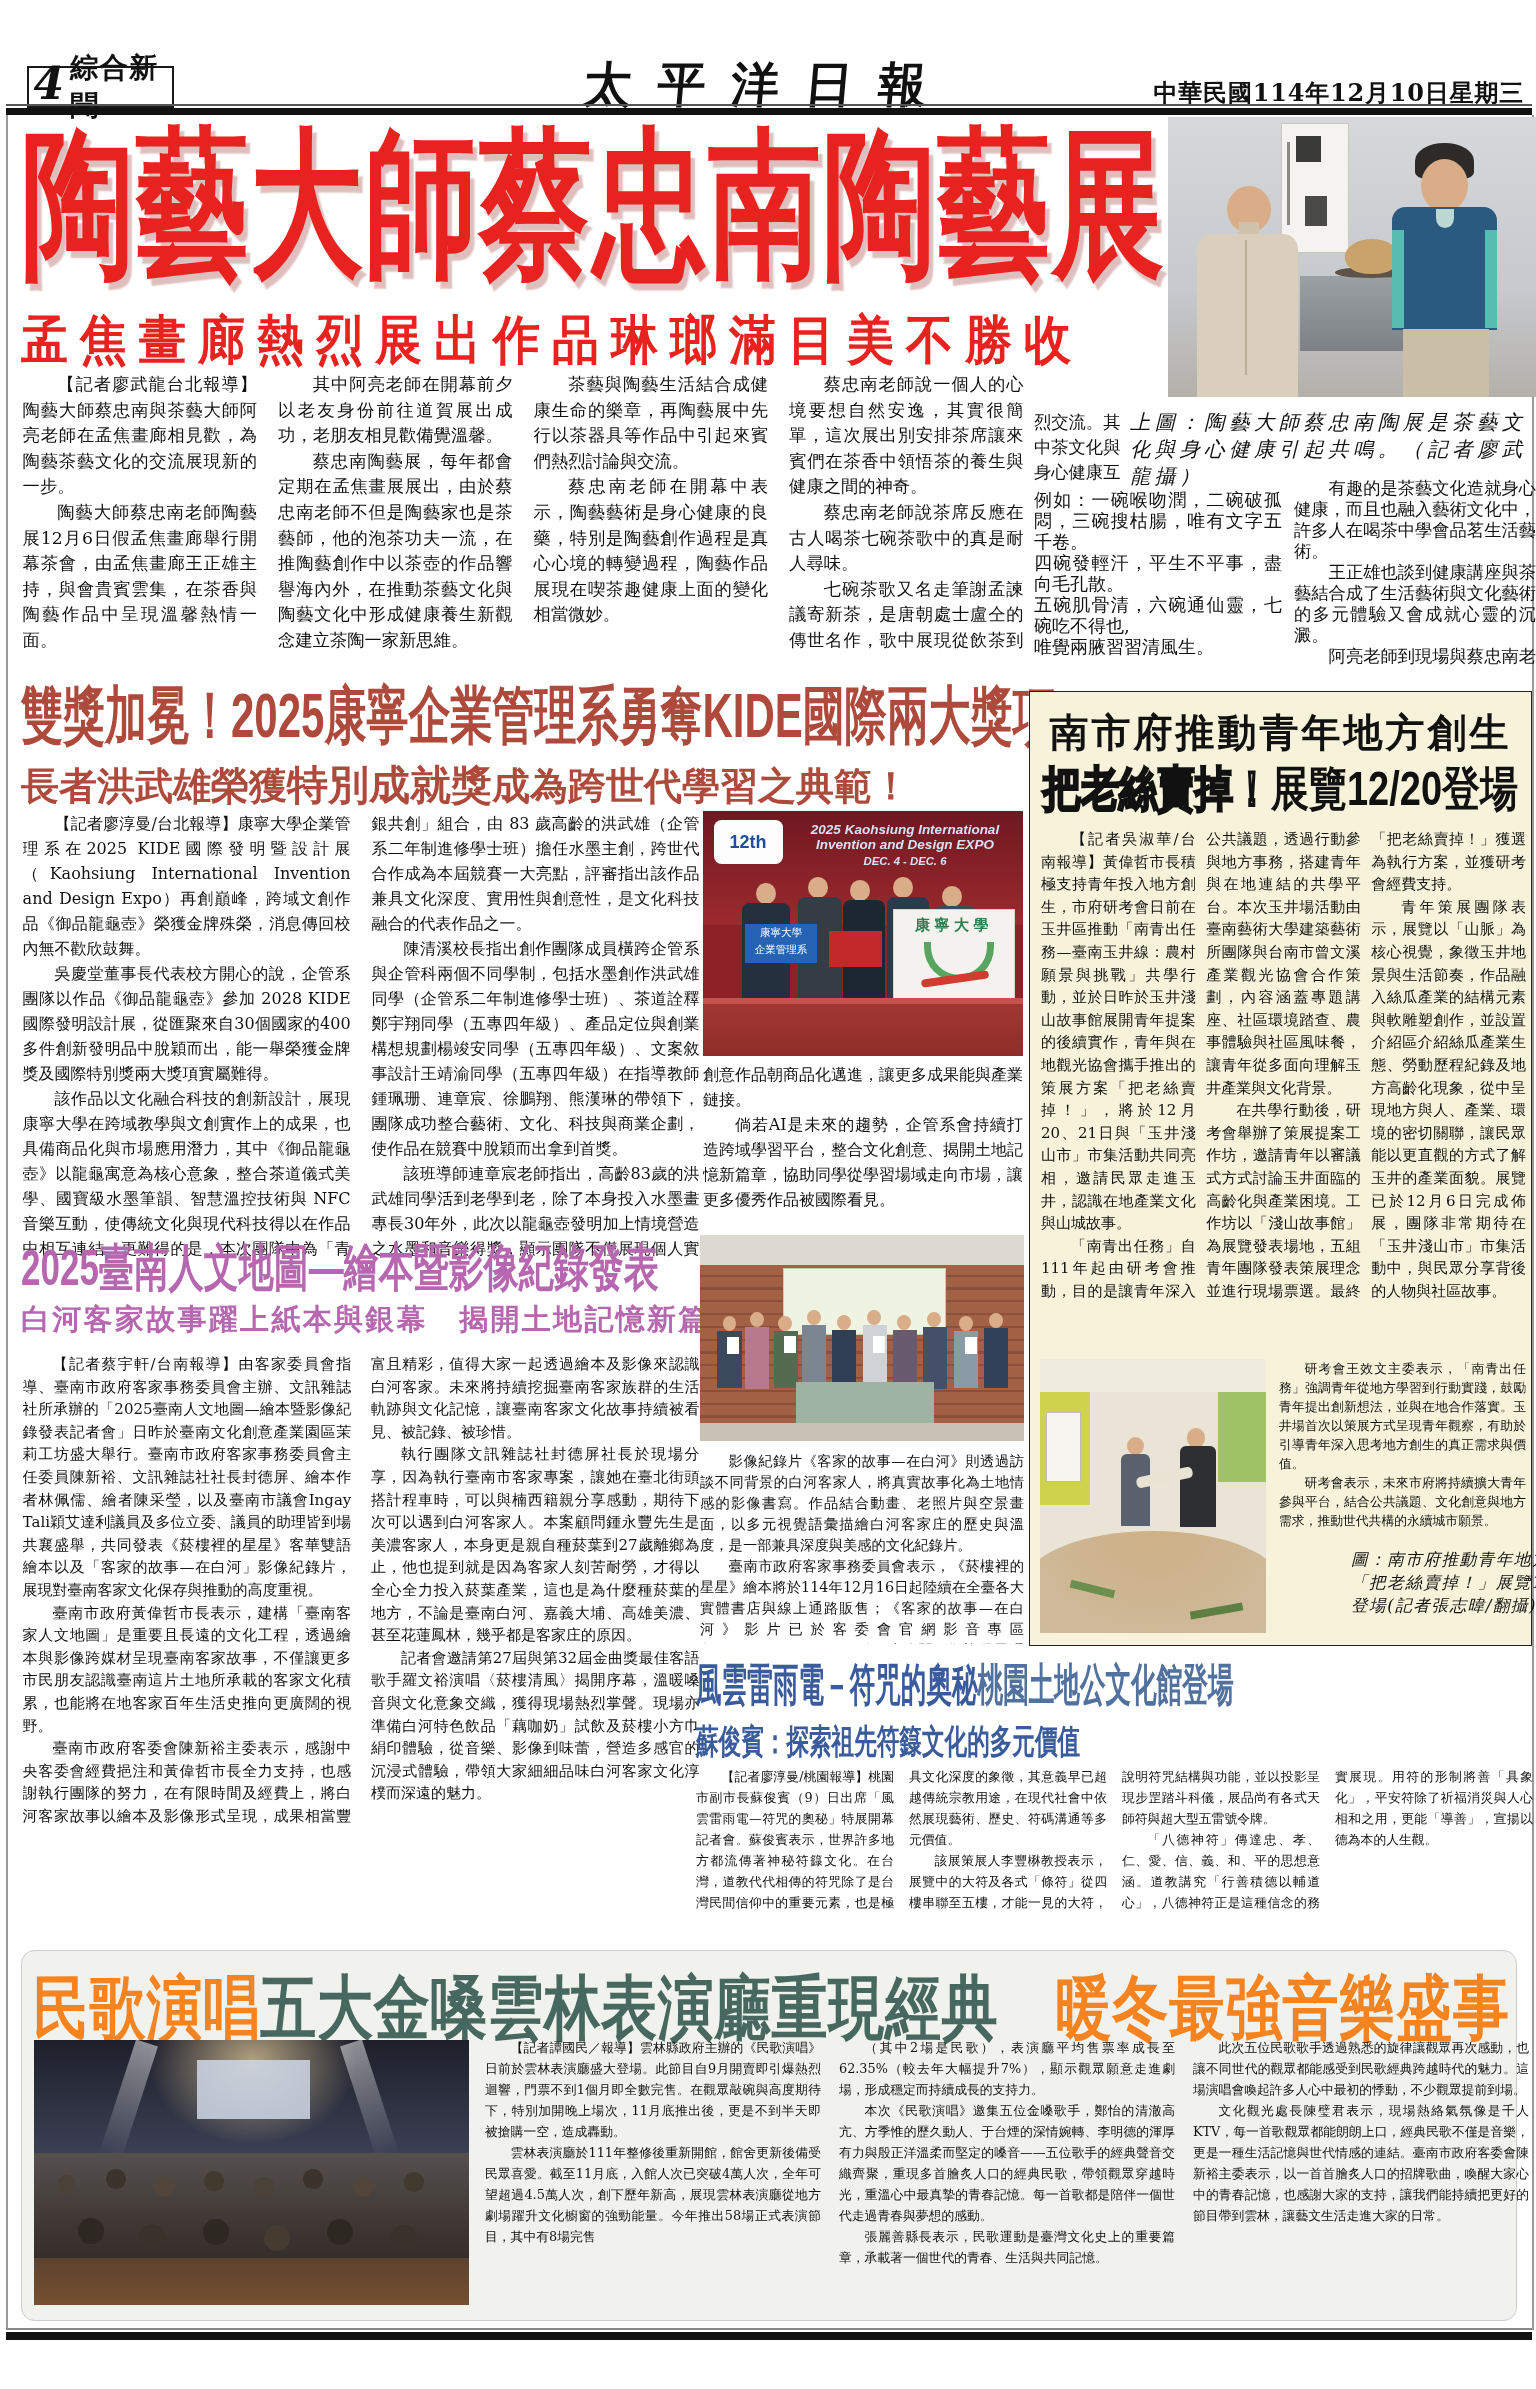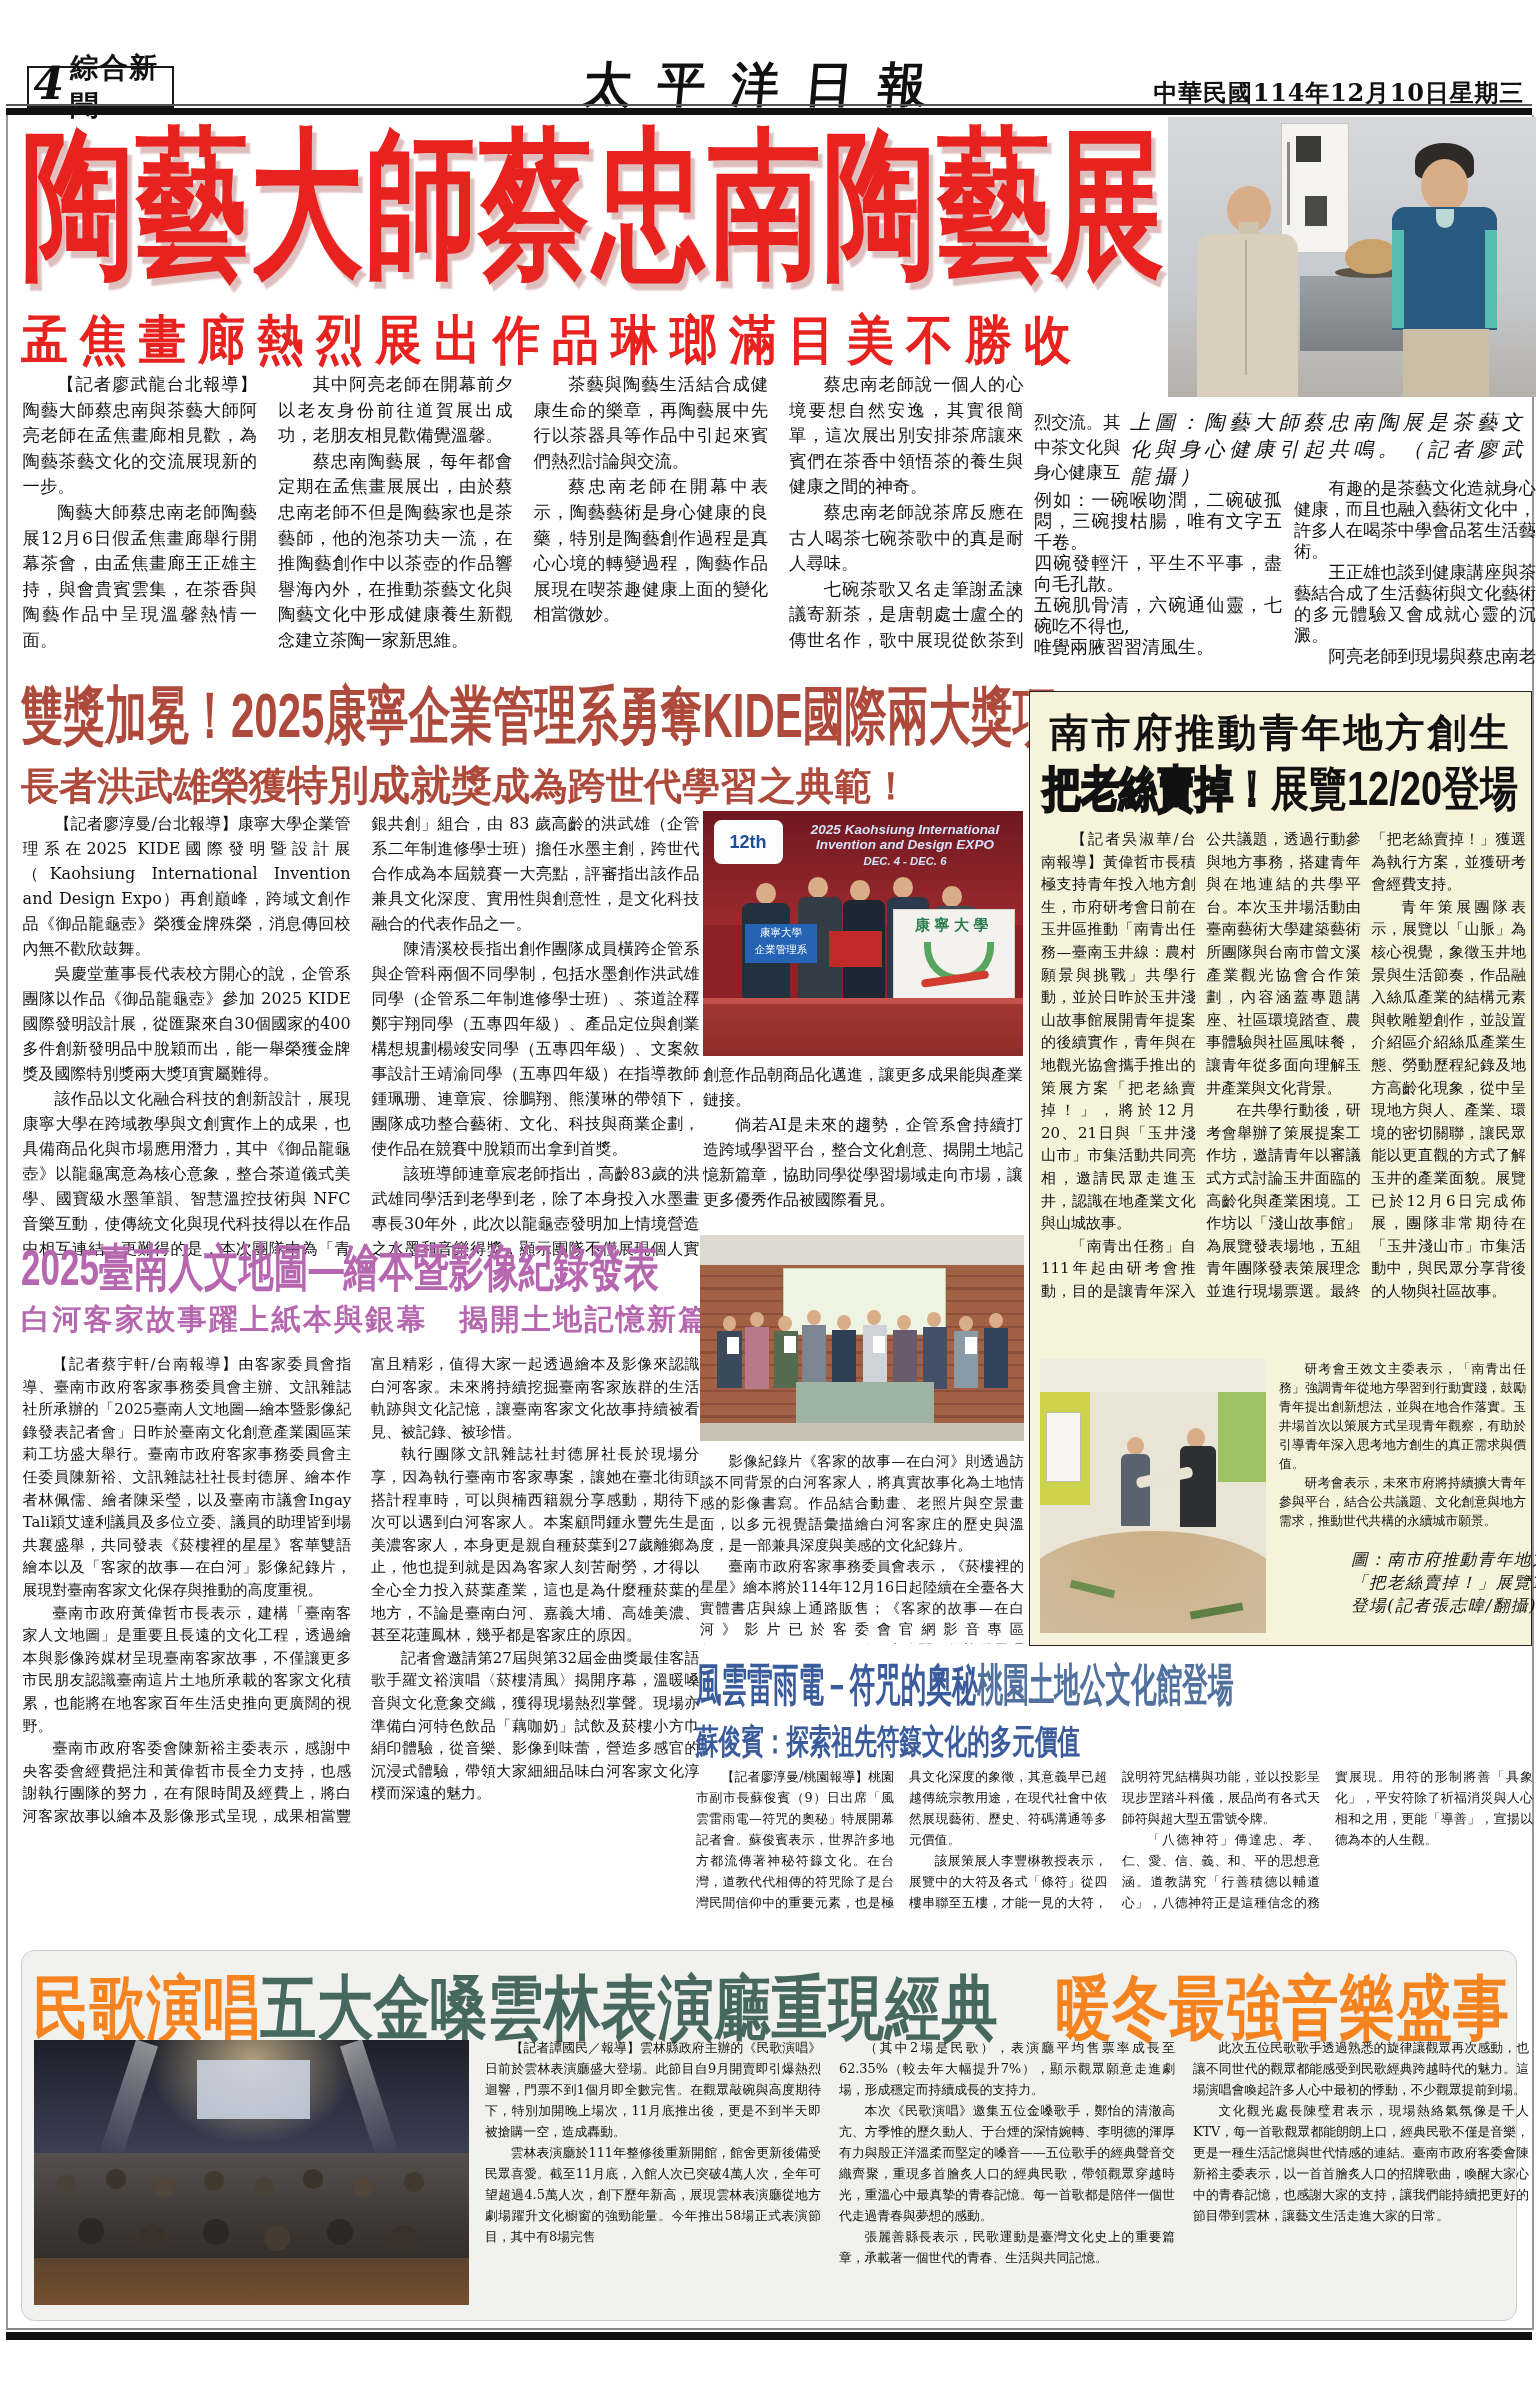--- a/index.html
+++ b/index.html
@@ -172,21 +172,21 @@
     <p>阿亮老師到現場與蔡忠南老師王正雄等藝術家進形觀摩學習，也是茶陶一家養生哲學的新思維。</p>
   </div>
 
   <div class="abs a2-headline">雙獎加冕！2025康寧企業管理系勇奪KIDE國際兩大獎項</div>
   <div class="abs a2-sub">
     <span>長者洪武雄榮獲</span><b>特別成就獎</b><span>成為跨世代學習之典範！</span>
   </div>
 
   <div class="abs a2-body jt">
     <p>【記者廖淳曼/台北報導】康寧大學企業管理系在2025 KIDE國際發明暨設計展（Kaohsiung International Invention and Design Expo）再創巔峰，跨域文創作品《御品龍龜壺》榮獲金牌殊榮，消息傳回校內無不歡欣鼓舞。</p>
-    <p>吳慶堂董事長代表校方開心的說，企管系團隊以作品《御品龍龜壺》參加 2025 KIDE 國際發明設計展，從匯聚來自30個國家的400多件創新發明品中脫穎而出，能一舉榮獲金牌獎及國際特別獎兩大獎項實屬難得。</p>
+    <p>吳慶堂董事長代表校方開心的說，企管系團隊以作品《御品龍龜壺》參加 2028 KIDE 國際發明設計展，從匯聚來自30個國家的400多件創新發明品中脫穎而出，能一舉榮獲金牌獎及國際特別獎兩大獎項實屬難得。</p>
     <p>該作品以文化融合科技的創新設計，展現康寧大學在跨域教學與文創實作上的成果，也具備商品化與市場應用潛力，其中《御品龍龜壺》以龍龜寓意為核心意象，整合茶道儀式美學、國寶級水墨筆韻、智慧溫控技術與 NFC 音樂互動，使傳統文化與現代科技得以在作品中相互連結。更難得的是，本次團隊中為「青銀共創」組合，由 83 歲高齡的洪武雄（企管系二年制進修學士班）擔任水墨主創，跨世代合作成為本屆競賽一大亮點，評審指出該作品兼具文化深度、實用性與創意性，是文化科技融合的代表作品之一。</p>
     <p>陳清溪校長指出創作團隊成員橫跨企管系與企管科兩個不同學制，包括水墨創作洪武雄同學（企管系二年制進修學士班）、茶道詮釋鄭宇翔同學（五專四年級）、產品定位與創業構想規劃楊竣安同學（五專四年級）、文案敘事設計王靖渝同學（五專四年級）在指導教師鍾珮珊、連章宸、徐鵬翔、熊漢琳的帶領下，團隊成功整合藝術、文化、科技與商業企劃，使作品在競賽中脫穎而出拿到首獎。</p>
     <p>該班導師連章宸老師指出，高齡83歲的洪武雄同學活到老學到老，除了本身投入水墨畫專長30年外，此次以龍龜壺發明加上情境營造之水墨和音樂得獎，顯示團隊不僅展現個人實力，也彰顯康寧大學企管系在跨域教學的成果，未來課程將持續支持學生挑戰國際舞台，並協助</p>
   </div>
 
   <div class="abs photo2">
     <div class="ph" style="left:0;top:0;width:320px;height:114px;background:linear-gradient(180deg,#6f1820,#9c2a2e);"></div>
     <div class="ph" style="left:10.5px;top:9px;width:69px;height:44px;background:#fdfdfd;border-radius:7.5px;text-align:center;font-family:'Liberation Sans',sans-serif;font-weight:bold;color:#1d4f9c;font-size:18px;line-height:44px;"><span>12th</span></div>
     <div class="ph" style="left:89px;top:10.5px;width:226px;color:#d3e2f7;font-family:'Liberation Sans',sans-serif;font-weight:bold;font-style:italic;text-align:center;">
       <div style="font-size:13.5px;">2025 Kaohsiung International</div>

